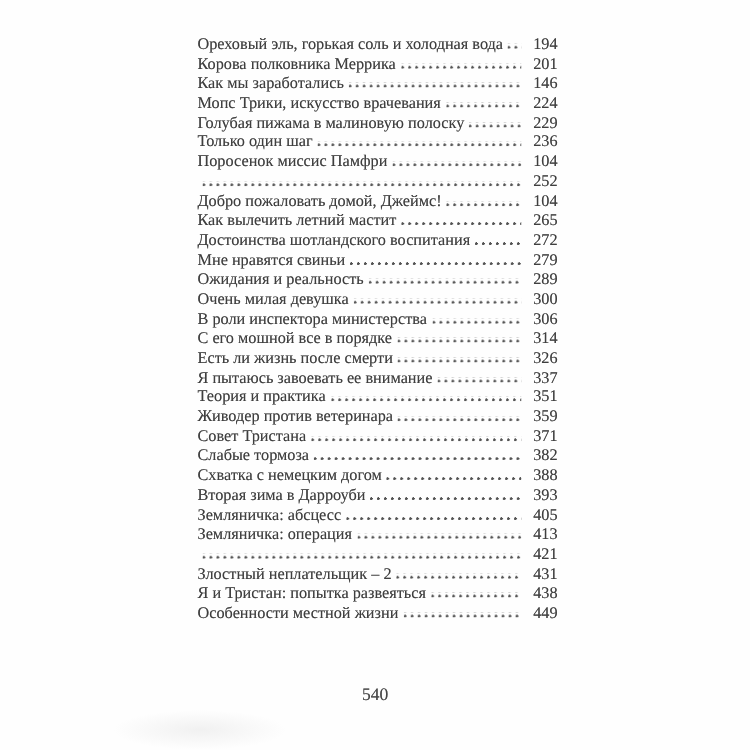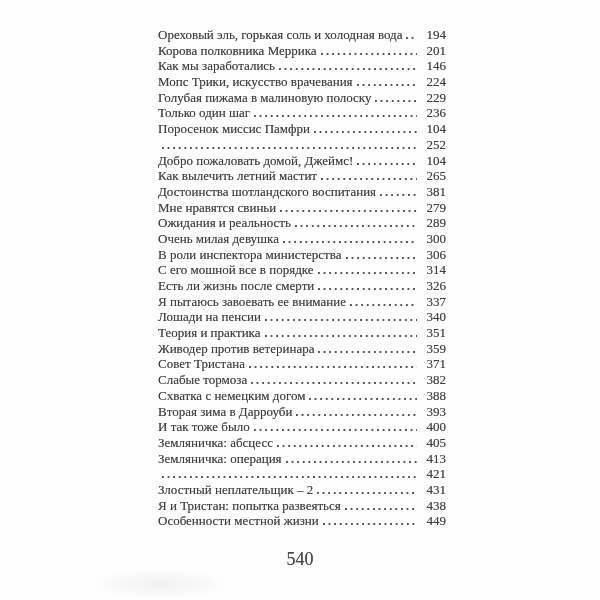--- a/index.html
+++ b/index.html
@@ -47,21 +47,21 @@
   .pagenum {
     flex: 0 0 27px;
     text-align: right;
   }
   .footer {
     position: absolute;
     left: 0;
     top: 549px;
     width: 100%;
     text-align: center;
-    font-size: 18px;
+    font-size: 14px;
     color: #474747;
     text-shadow: 0 0 0.4px rgba(70,70,70,0.55);
   }
   .smudge {
     position: absolute;
     left: 90px;
     top: 568px;
     width: 140px;
     height: 32px;
     background: radial-gradient(ellipse at center, rgba(180,180,180,0.18), rgba(255,255,255,0) 70%);
@@ -118,21 +118,21 @@
         <span class="pagenum">104</span>
       </div>
       <div class="row">
         <span class="title">Как вылечить летний мастит</span>
         <span class="leader"></span>
         <span class="pagenum">265</span>
       </div>
       <div class="row">
         <span class="title">Достоинства шотландского воспитания</span>
         <span class="leader"></span>
-        <span class="pagenum">381</span>
+        <span class="pagenum">272</span>
       </div>
       <div class="row">
         <span class="title">Мне нравятся свиньи</span>
         <span class="leader"></span>
         <span class="pagenum">279</span>
       </div>
       <div class="row">
         <span class="title">Ожидания и реальность</span>
         <span class="leader"></span>
         <span class="pagenum">289</span>
@@ -156,25 +156,20 @@
         <span class="title">Есть ли жизнь после смерти</span>
         <span class="leader"></span>
         <span class="pagenum">326</span>
       </div>
       <div class="row">
         <span class="title">Я пытаюсь завоевать ее внимание</span>
         <span class="leader"></span>
         <span class="pagenum">337</span>
       </div>
       <div class="row">
-        <span class="title">Лошади на пенсии</span>
-        <span class="leader"></span>
-        <span class="pagenum">340</span>
-      </div>
-      <div class="row">
         <span class="title">Теория и практика</span>
         <span class="leader"></span>
         <span class="pagenum">351</span>
       </div>
       <div class="row">
         <span class="title">Живодер против ветеринара</span>
         <span class="leader"></span>
         <span class="pagenum">359</span>
       </div>
       <div class="row">
@@ -189,25 +184,20 @@
       </div>
       <div class="row">
         <span class="title">Схватка с немецким догом</span>
         <span class="leader"></span>
         <span class="pagenum">388</span>
       </div>
       <div class="row">
         <span class="title">Вторая зима в Дарроуби</span>
         <span class="leader"></span>
         <span class="pagenum">393</span>
-      </div>
-      <div class="row">
-        <span class="title">И так тоже было</span>
-        <span class="leader"></span>
-        <span class="pagenum">400</span>
       </div>
       <div class="row">
         <span class="title">Земляничка: абсцесс</span>
         <span class="leader"></span>
         <span class="pagenum">405</span>
       </div>
       <div class="row">
         <span class="title">Земляничка: операция</span>
         <span class="leader"></span>
         <span class="pagenum">413</span>

